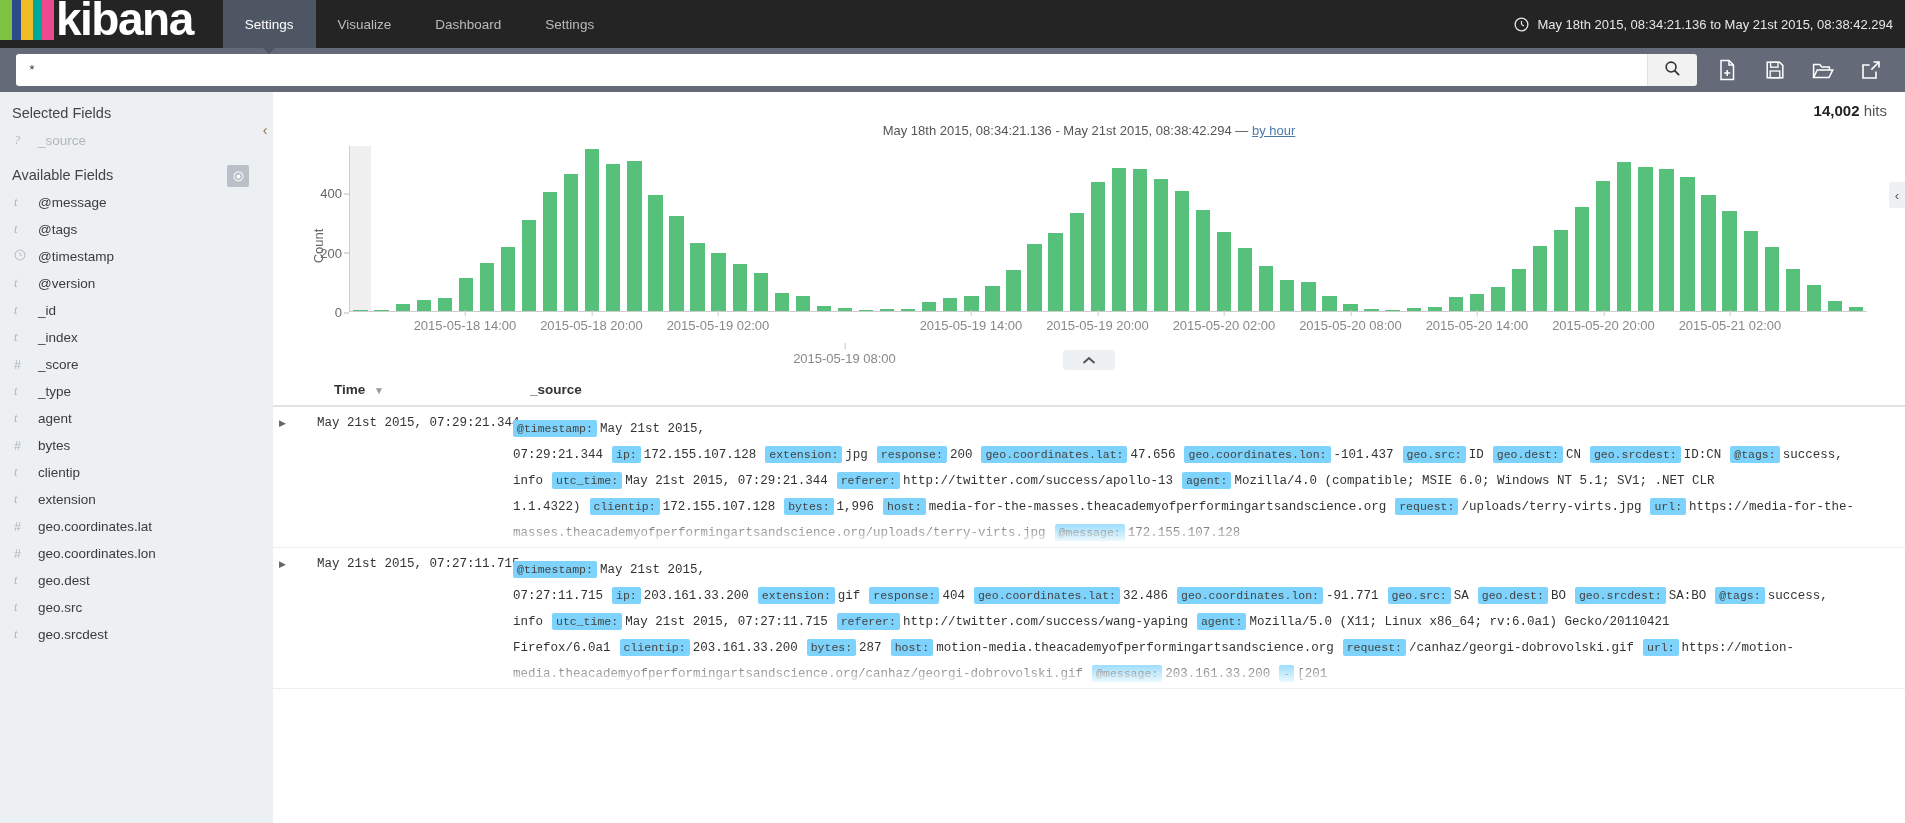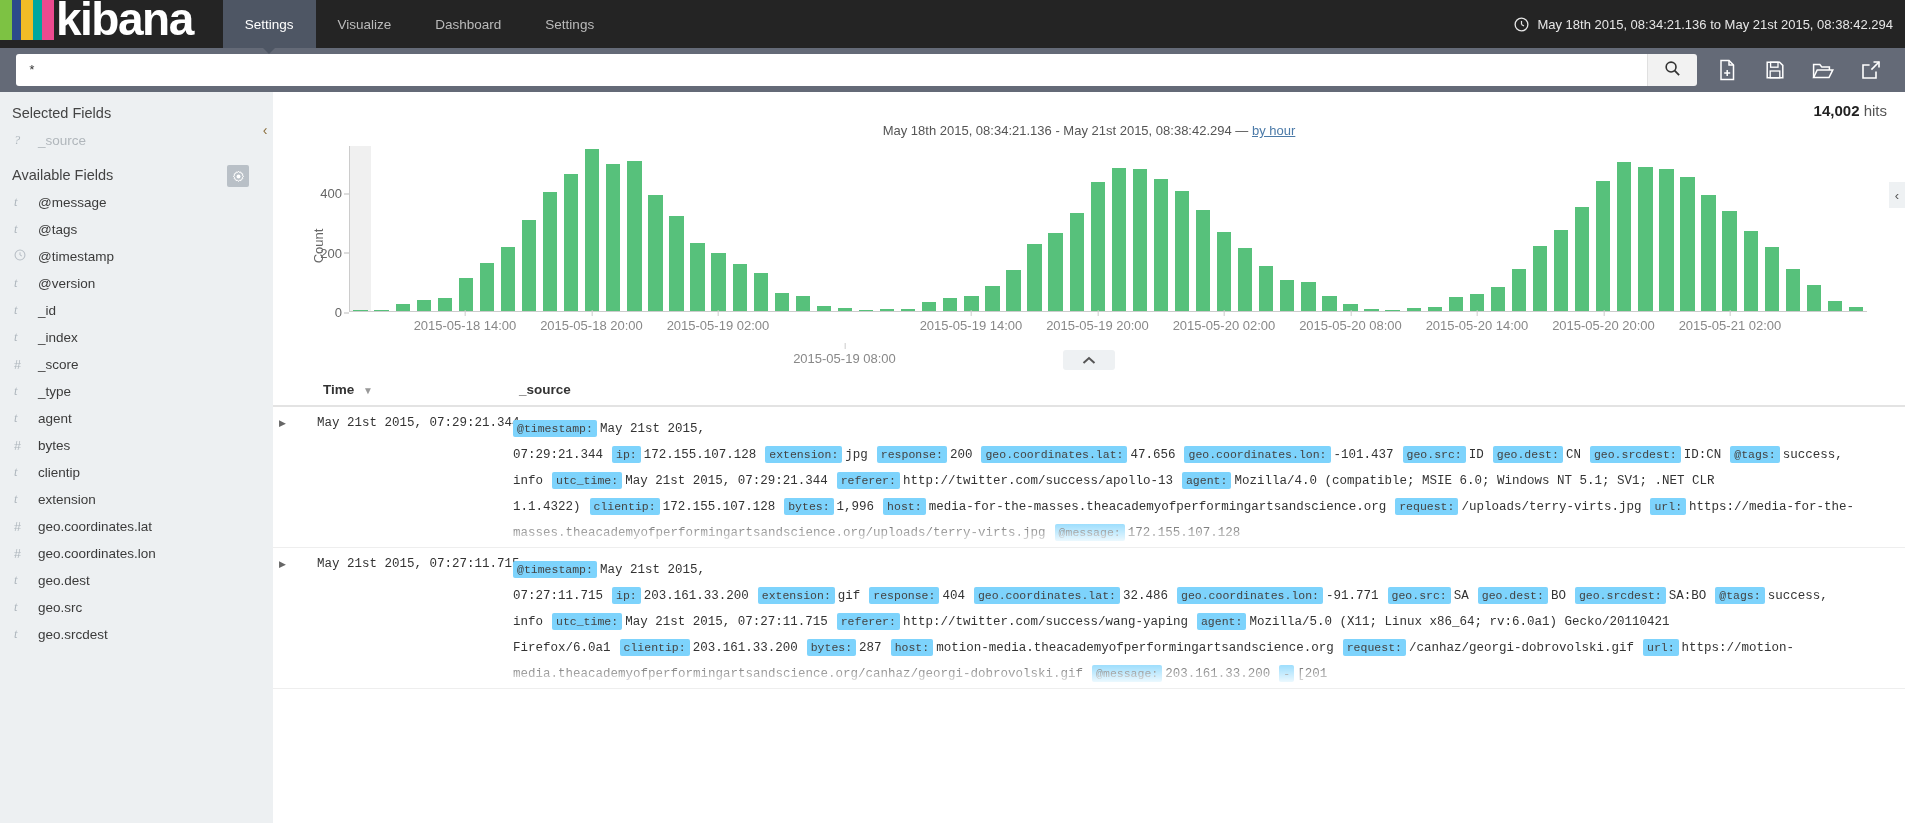--- a/index.html
+++ b/index.html
@@ -191,21 +191,21 @@
     width: 52px; height: 20px; margin: 4px auto 0 auto;
     background: #eef1f3; border-radius: 3px;
     display: flex; align-items: center; justify-content: center;
     cursor: pointer; color: #555;
   }
 
   
   .doctable { margin-top: 6px; width: 100%; }
   .doc-head {
     display: flex; border-bottom: 2px solid #e3e3e3;
-    padding: 6px 0 8px 6px; font-size: 13.5px; color: #333;
+    padding: 6px 0 8px 17px; font-size: 13.5px; color: #333;
   }
   .col-exp { width: 22px; min-width: 22px; }
   .col-time { width: 218px; min-width: 218px; padding-left: 22px; font-weight: 700; }
   .col-src { flex: 1; font-weight: 700; }
   .sortcaret { color: #999; font-size: 10px; margin-left: 5px; }
 
   .docrow { display: flex; border-bottom: 1px solid #eee; padding: 9px 0 4px 0; }
   .expander {
     width: 22px; min-width: 22px; padding-left: 6px;
     color: #666; font-size: 9px; cursor: pointer; padding-top: 2px;

